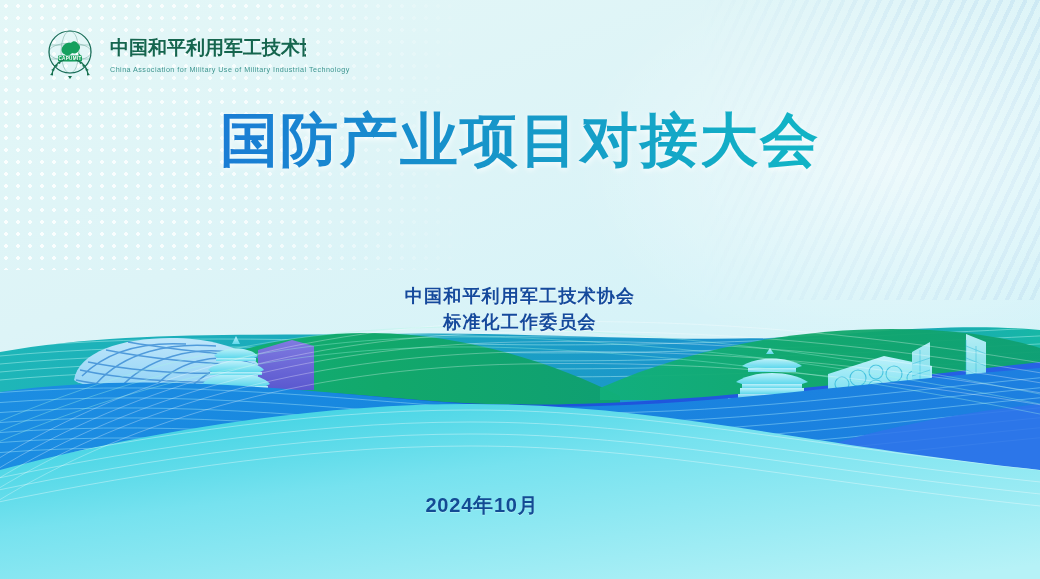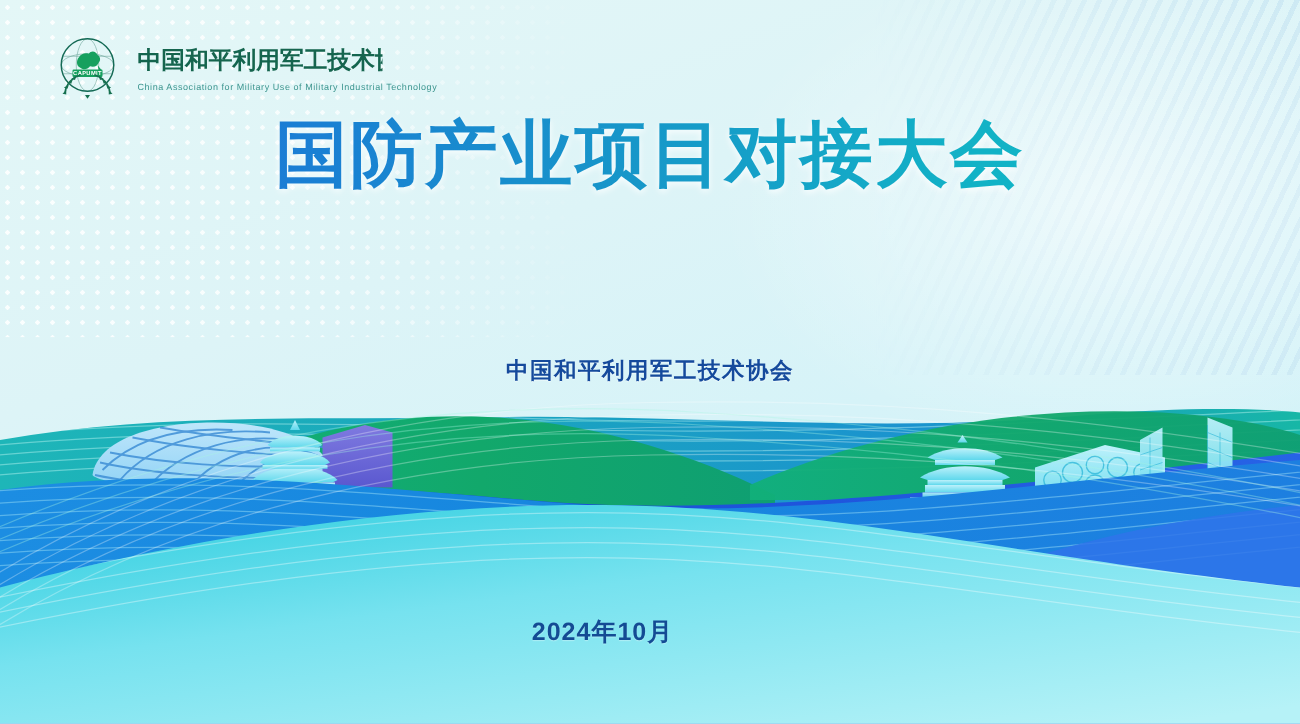--- a/index.html
+++ b/index.html
@@ -41,21 +41,21 @@
   .logo-text{margin-left:12px;display:flex;flex-direction:column;justify-content:center;}
   .logo-cn{
     height:26px;display:block;
   }
   .logo-en{
     margin-top:5px;font-size:7.2px;letter-spacing:.45px;color:#2f8d86;
     white-space:nowrap;opacity:.92;
   }
 
   
-  .title-block{position:absolute;left:0;top:92px;width:1040px;text-align:center;}
+  .title-block{position:absolute;left:0;top:108px;width:1040px;text-align:center;}
   .title-line{
     font-size:58px;font-weight:bold;letter-spacing:2px;line-height:64px;
     background:linear-gradient(90deg,#1669e2 0%,#1b7ad6 18%,#1796c9 48%,#12b2c6 75%,#11bcc6 100%);
     -webkit-background-clip:text;background-clip:text;color:transparent;
     -webkit-text-fill-color:transparent;
     filter:drop-shadow(0 2px 3px rgba(255,255,255,.85));
     white-space:nowrap;
   }
   .title-line.l2{margin-top:4px;}
 
@@ -330,19 +330,20 @@
       <div class="logo-en">China Association for Military Use of Military Industrial Technology</div>
     </div>
   </div>
 
   <div class="title-block">
     <div class="title-line l1">国防产业项目对接大会</div>
   </div>
 
   <div class="subtitle-block">
     <div class="subtitle-line">中国和平利用军工技术协会</div>
+    <div class="subtitle-line">标准化工作委员会</div>
   </div>
 
   <div class="date-block">
     <div class="date-text">2024年10月</div>
   </div>
 
 </div>
 
 </body></html>

